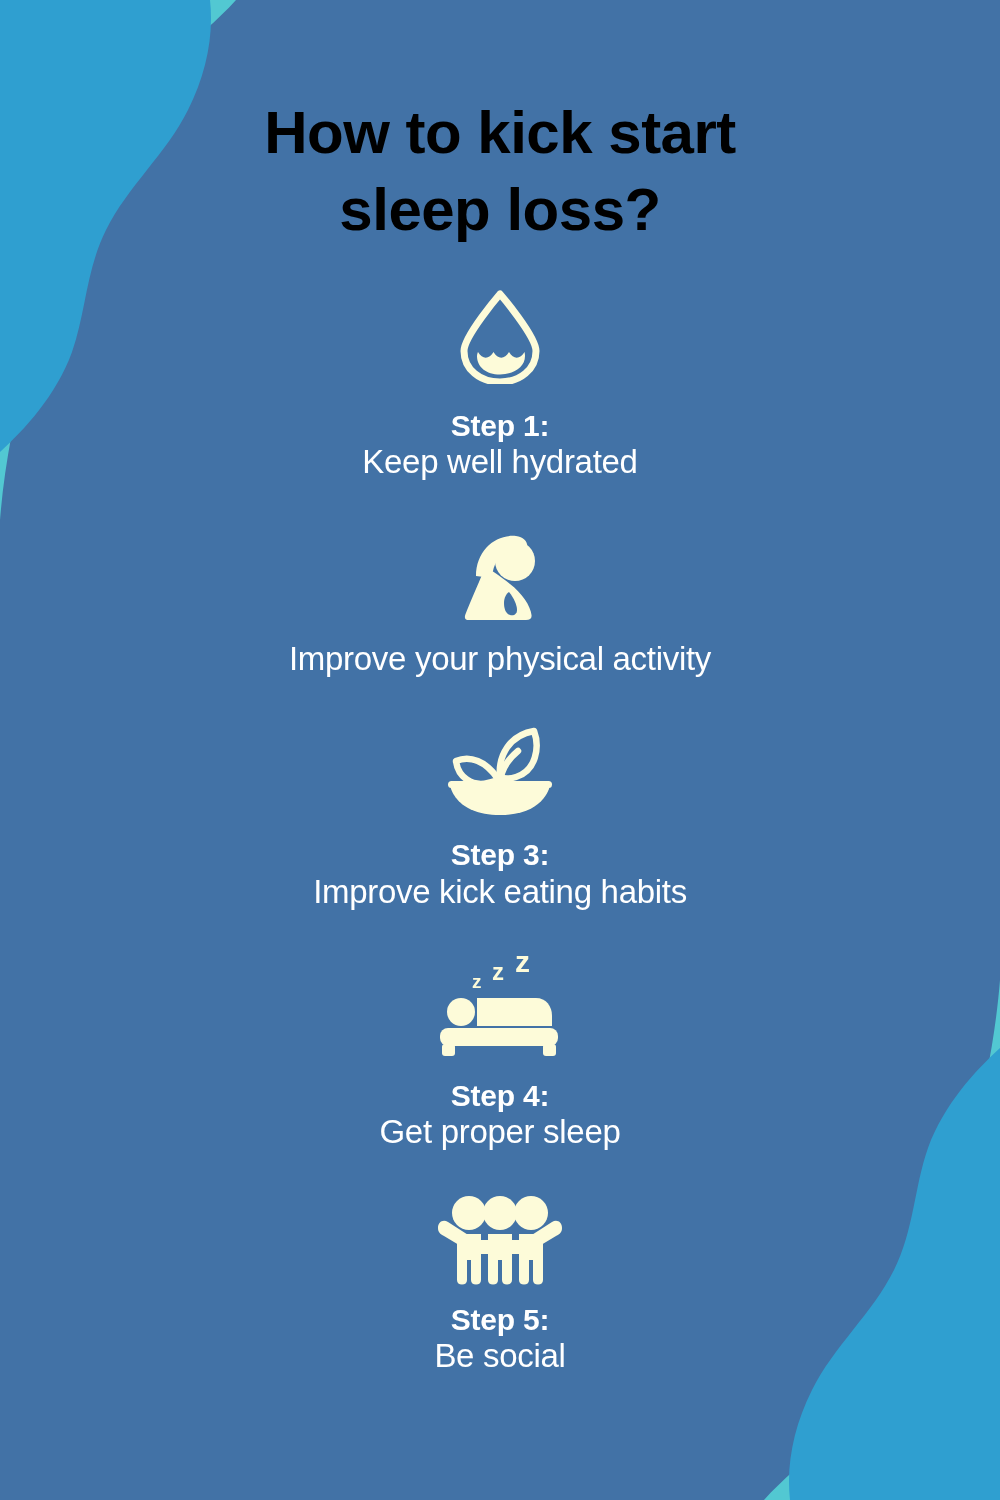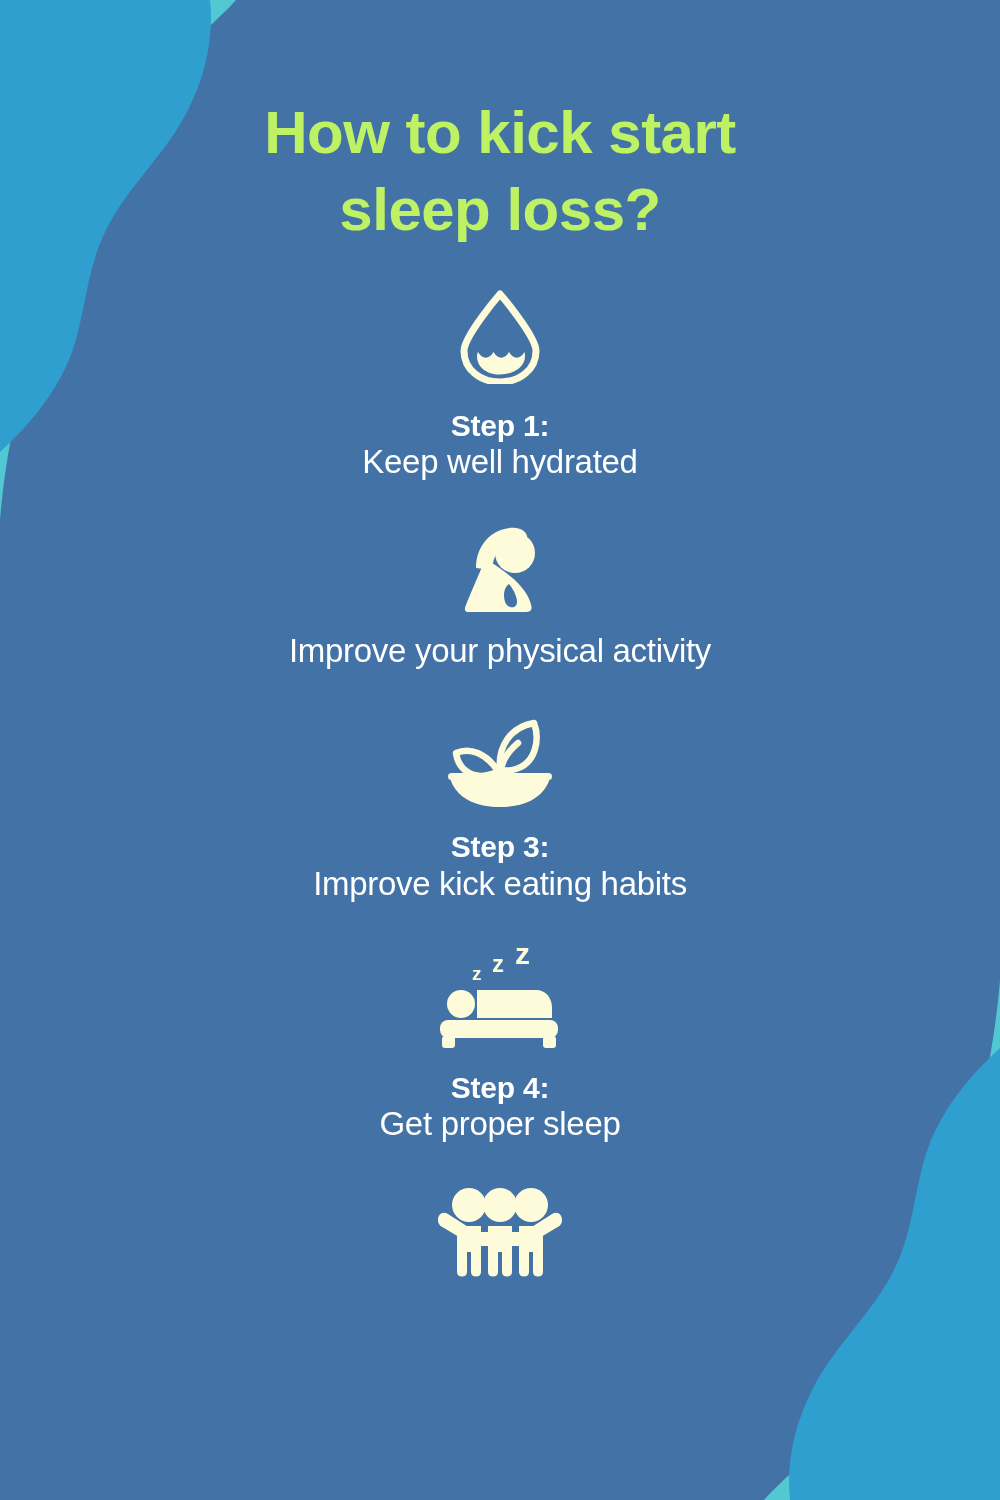--- a/index.html
+++ b/index.html
@@ -25,21 +25,21 @@
     width:1000px; height:1500px;
     pointer-events:none;
   }
 
   
   .title {
     position:absolute;
     top:95px; left:0;
     width:1000px;
     text-align:center;
-    color:#bef264;
+    color:#000000;
     font-size:60px;
     font-weight:bold;
     line-height:1.28;
     letter-spacing:-0.5px;
   }
   .title-line { display:block; }
 
   
   .steps {
     position:absolute;
@@ -73,21 +73,21 @@
   }
   .step-desc {
     display:block;
     font-size:33px;
     font-weight:normal;
     letter-spacing:-0.3px;
     text-align:center;
   }
 
   
-  .step-1 { margin-bottom:0; }
+  .step-1 { margin-bottom:8px; }
   .s1-gap { height:24px; }
   .s2-gap { height:18px; }
   .s3-gap { height:18px; }
   .s4-gap { height:20px; }
   .s5-gap { height:16px; }
 
   .block-gap-1 { height:40px; }
   .block-gap-2 { height:44px; }
   .block-gap-3 { height:42px; }
   .block-gap-4 { height:42px; }
@@ -215,16 +215,20 @@
           <circle cx="101" cy="19" r="17" fill="#fdfbd9"></circle>
 
           <path d="M27 40 L51 40 L51 86 C51 89 49 90.5 46 90.5 C43 90.5 41 89 41 86 L41 66 L37 66 L37 86 C37 89 35 90.5 32 90.5 C29 90.5 27 89 27 86 Z" fill="#fdfbd9"></path>
 
           <path d="M58 40 L82 40 L82 86 C82 89 80 90.5 77 90.5 C74 90.5 72 89 72 86 L72 66 L68 66 L68 86 C68 89 66 90.5 63 90.5 C60 90.5 58 89 58 86 Z" fill="#fdfbd9"></path>
 
           <path d="M89 40 L113 40 L113 86 C113 89 111 90.5 108 90.5 C105 90.5 103 89 103 86 L103 66 L99 66 L99 86 C99 89 97 90.5 94 90.5 C91 90.5 89 89 89 86 Z" fill="#fdfbd9"></path>
         </svg>
       </div>
       <div class="s5-gap"></div>
+      <div class="step-text">
+        <span class="step-label">Step 5:</span>
+        <span class="step-desc">Be social</span>
+      </div>
     </div>
 
   </div>
 </div>
 
 </body></html>

